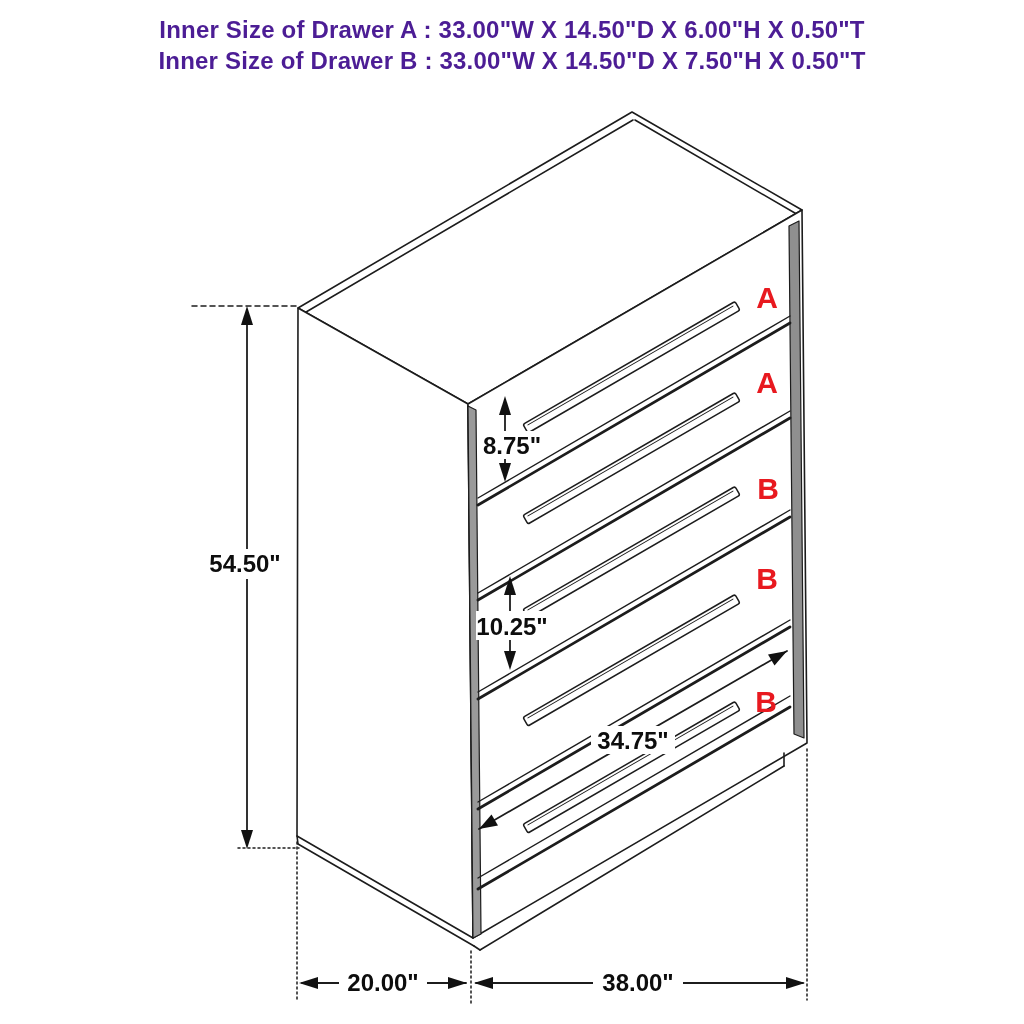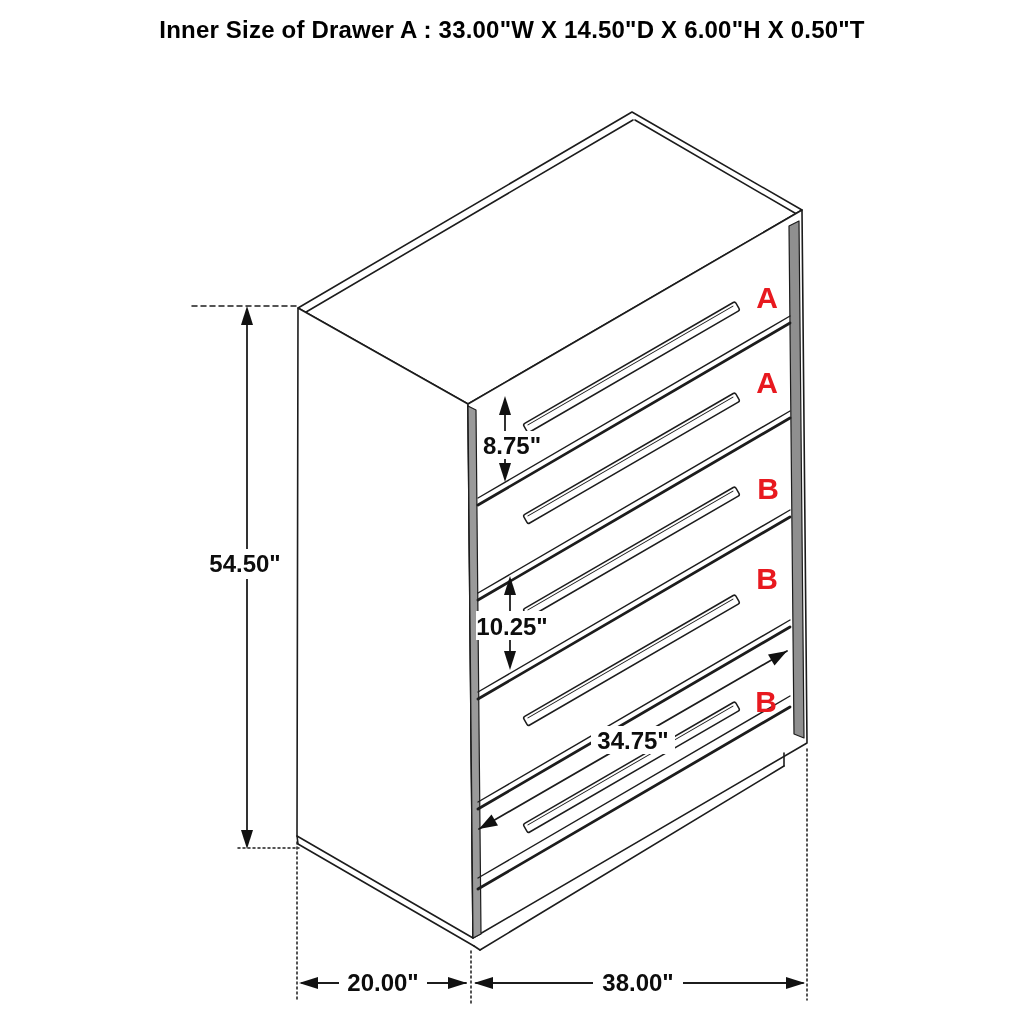--- a/index.html
+++ b/index.html
@@ -1,32 +1,33 @@
 <!DOCTYPE html>
 <html><head>
 <meta charset="utf-8">
 <style>
   html,body{margin:0;padding:0;background:#ffffff;}
   #stage{position:relative;width:1024px;height:1024px;background:#fff;overflow:hidden;
          font-family:"Liberation Sans","DejaVu Sans",sans-serif;}
   #hdr{position:absolute;top:14px;left:0;width:100%;text-align:center;
-       font-weight:bold;font-size:24px;line-height:31px;color:#000000;letter-spacing:.2px;}
+       font-weight:bold;font-size:24px;line-height:31px;color:#4c1d95;letter-spacing:.2px;}
   #hdr div{white-space:pre;}
   svg{position:absolute;left:0;top:0;}
   svg text{font-family:"Liberation Sans","DejaVu Sans",sans-serif;}
   .dim-label{font-weight:bold;font-size:24px;fill:#0d0d0d;}
   .drawer-letter{font-weight:bold;font-size:30px;}
 </style>
 </head>
 <body>
 
 <div id="stage">
 
   <div id="hdr">
     <div>Inner Size of Drawer A : 33.00"W X 14.50"D X 6.00"H X 0.50"T</div>
+    <div>Inner Size of Drawer B : 33.00"W X 14.50"D X 7.50"H X 0.50"T</div>
   </div>
 
   <svg width="1024" height="1024" viewBox="0 0 1024 1024">
     <g stroke="#1c1c1c" fill="none" stroke-width="1.6" stroke-linejoin="round" stroke-linecap="round">
 
       <g>
         <polygon points="298,308 632,112 802,210 468,404" fill="#ffffff"></polygon>
         <line x1="301" y1="315" x2="633" y2="120"></line>
         <line x1="635" y1="120" x2="800" y2="216"></line>
         <line x1="304" y1="316" x2="467" y2="411"></line>

